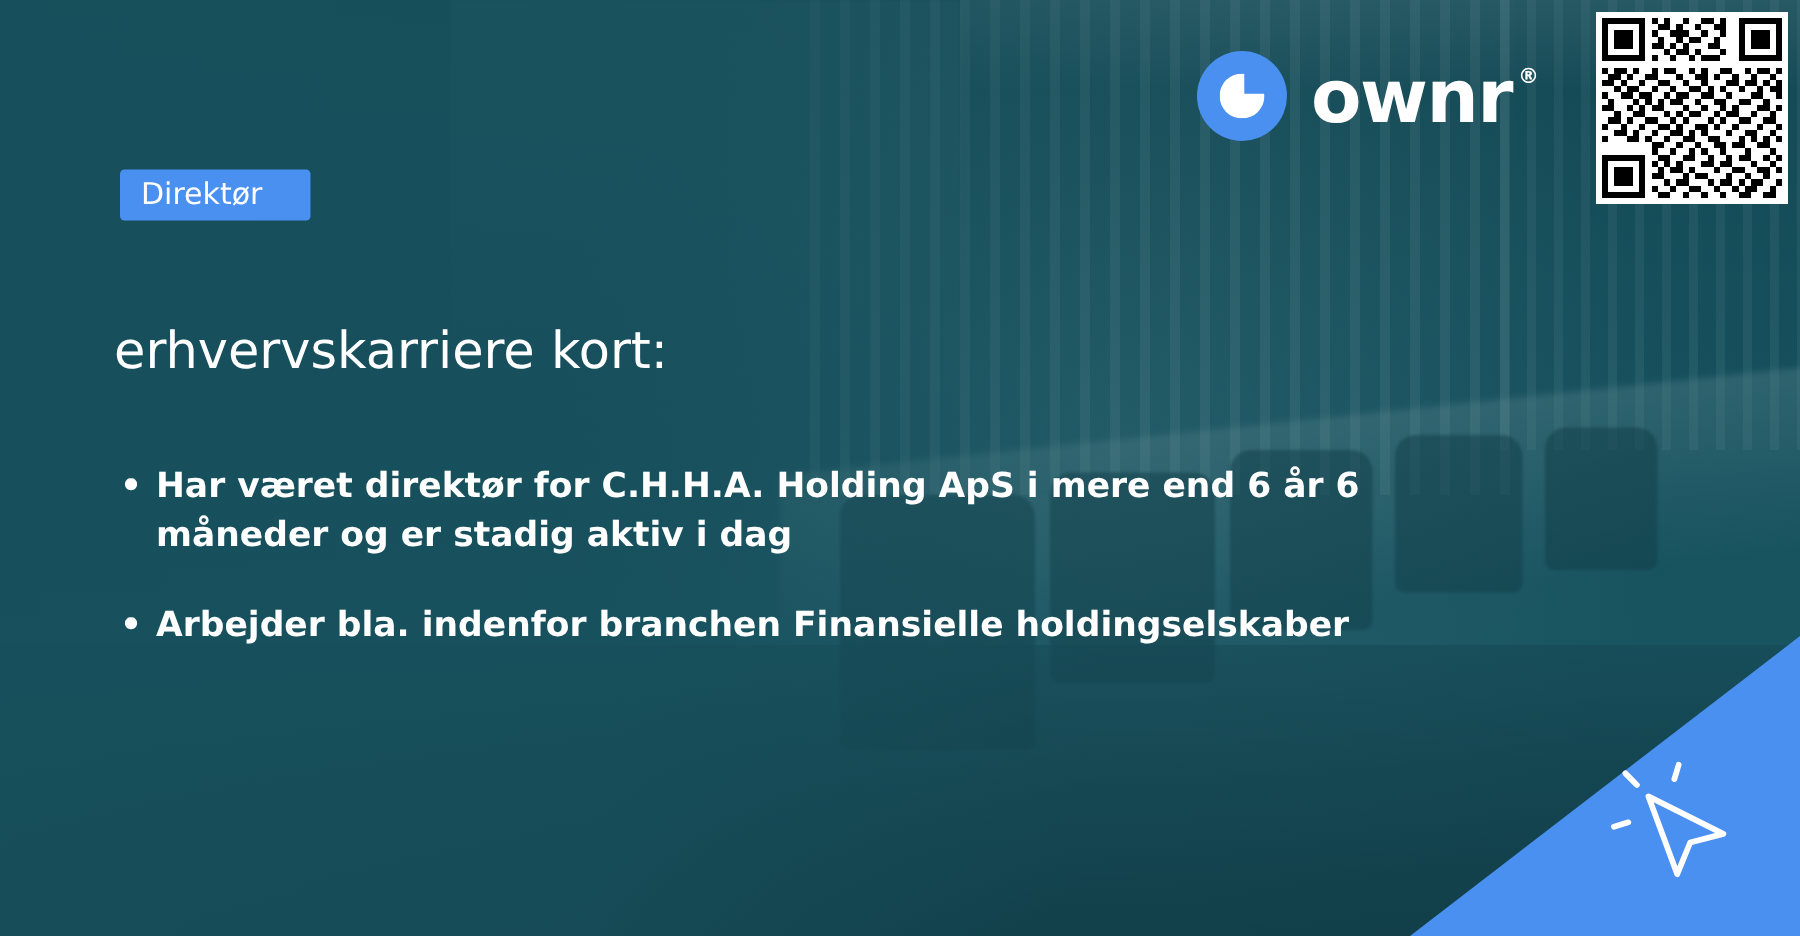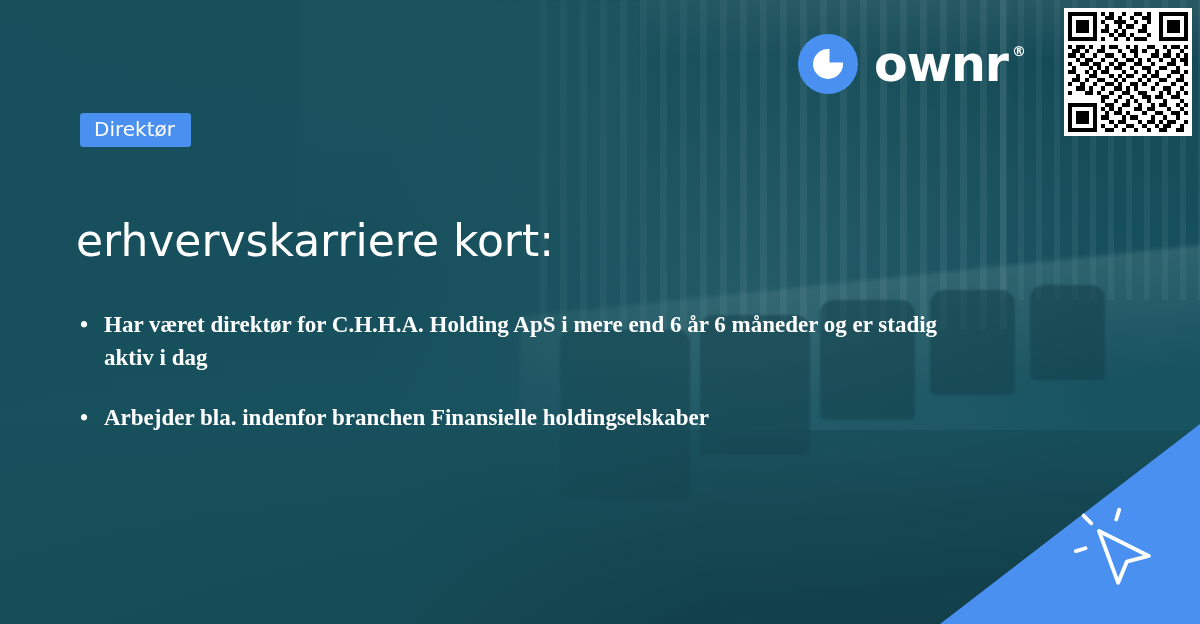--- a/index.html
+++ b/index.html
@@ -146,57 +146,56 @@
     box-sizing: border-box;
   }
   .qr svg { display: block; }
   
   .badge {
     position: absolute;
     left: 80px; top: 113px;
     background: #4a90f0;
     color: #ffffff;
     font-size: 20px;
-    padding: 6px 16px 8px 14px;
+    padding: 6px 32px 8px 14px;
     border-radius: 3px;
     line-height: 1;
   }
   .title {
     position: absolute;
     left: 76px; top: 155px;
     color: #ffffff;
     font-size: 44px;
     font-weight: bold;
     line-height: 1.25;
     letter-spacing: 0px;
   }
   .subtitle {
     position: absolute;
     left: 76px; top: 213px;
     color: #ffffff;
-    font-size: 44px;
+    font-size: 34px;
     font-weight: normal;
     line-height: 1.25;
   }
   .bullets {
     position: absolute;
     left: 78px; top: 308px;
     width: 860px;
     list-style: none;
     margin: 0; padding: 0;
     color: #ffffff;
   }
   .bullets li {
     position: relative;
     font-size: 23px;
     font-weight: bold;
     line-height: 1.45;
     padding-left: 26px;
     margin-bottom: 26px;
-    font-family: Liberation Serif, serif;
   }
   .bullets li::before {
     content: "\2022";
     position: absolute;
     left: 2px; top: 0;
     font-size: 23px;
   }
 </style>
 </head>
 <body>

